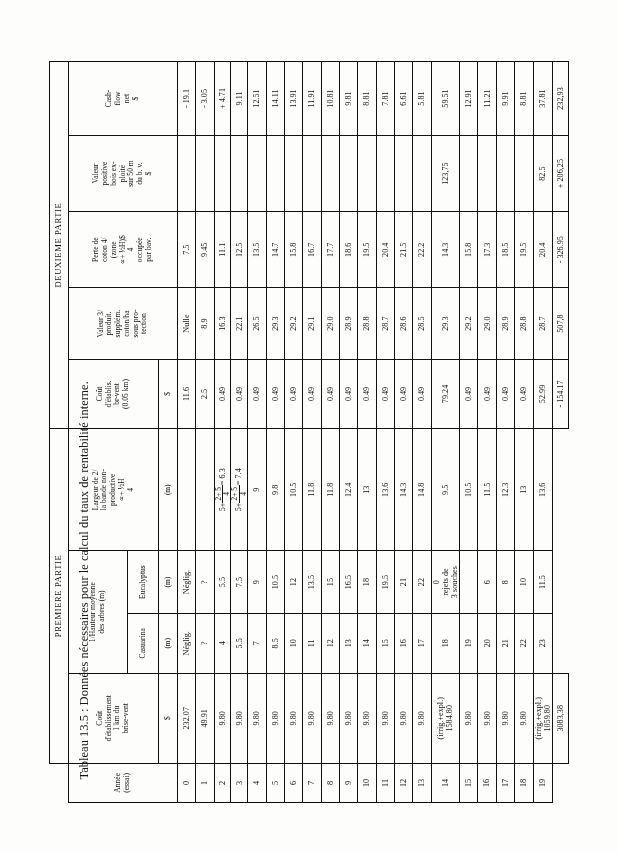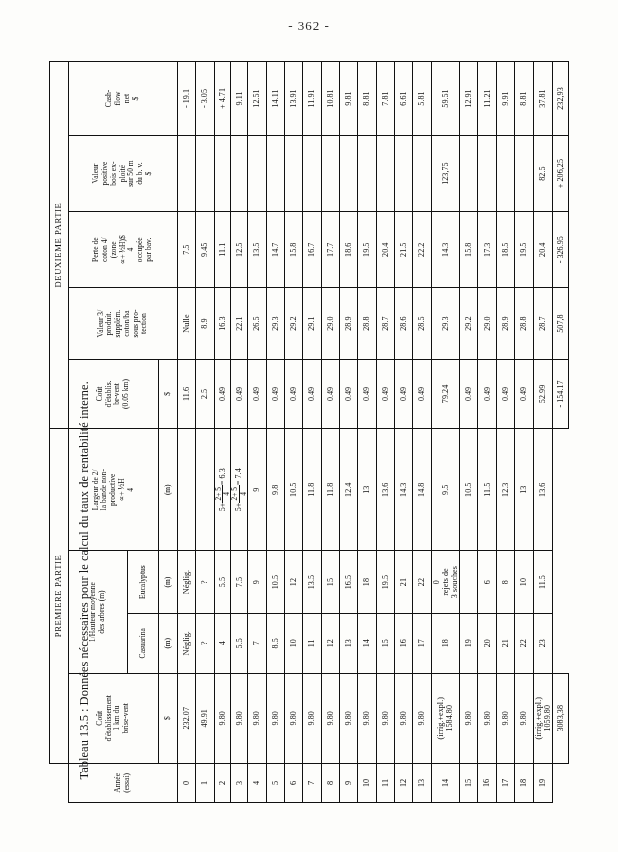--- a/index.html
+++ b/index.html
@@ -103,21 +103,20 @@
   .frac .top { display: block; border-bottom: 1px solid #111; padding: 0 2px; }
   .frac .bot { display: block; padding: 0 2px; }
   .totalrow td { font-size: 8.2px; }
   .stack { white-space: pre-line; line-height: 1.15; }
 </style>
 </head>
 <body>
 
 <div class="page">
 
-  <div class="page-number">- 362 -</div>
 
   <div class="caption">Tableau 13.5 : Données nécessaires pour le calcul du taux de rentabilité interne.</div>
 
   <div class="table-wrap">
     <table class="grid">
       <colgroup>
         <col style="width:34px">
         <col style="width:78px">
         <col style="width:52px">
         <col style="width:54px">

